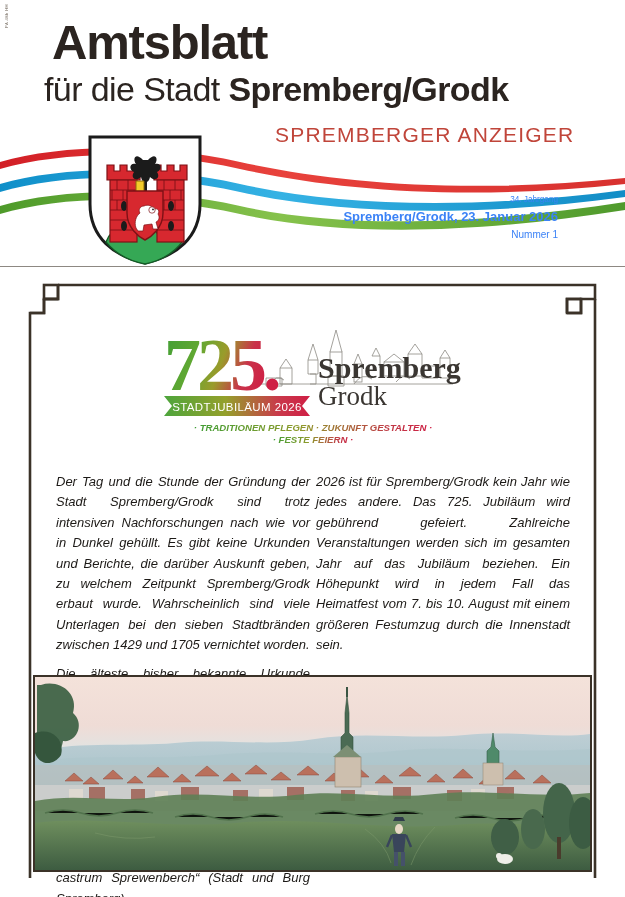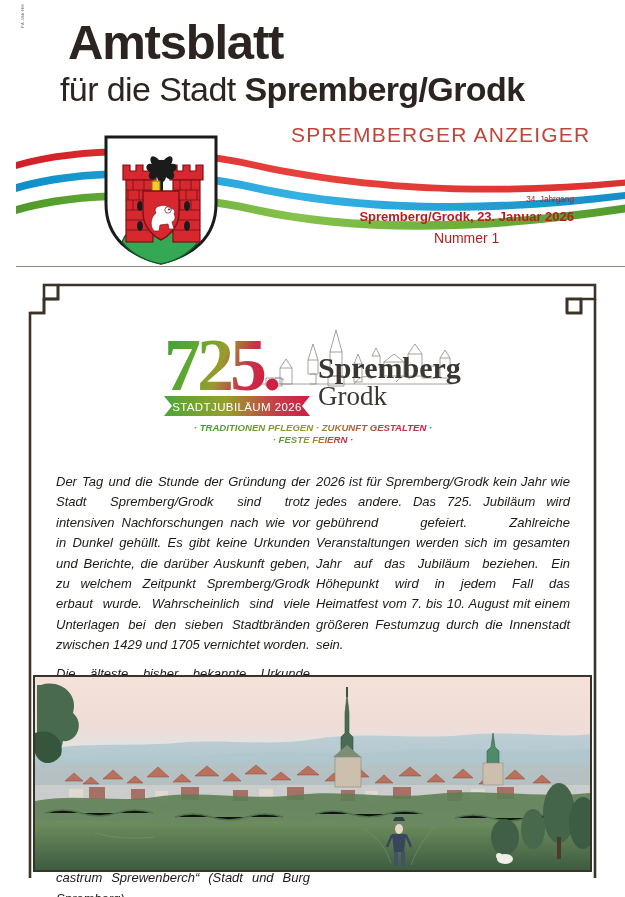--- a/index.html
+++ b/index.html
@@ -4,21 +4,21 @@
 <style>
   * { margin:0; padding:0; box-sizing:border-box; }
   html,body{ background:#ffffff; }
   body{
     width:625px; height:897px; position:relative; overflow:hidden;
     font-family:"Liberation Sans", sans-serif;
     color:#231f1c;
   }
 
   
-  #masthead{ position:absolute; left:16px; top:0; width:576px; height:268px; }
+  #masthead{ position:absolute; left:0; top:0; width:576px; height:268px; }
 
   #spine-code{
     position:absolute; left:4px; top:28px;
     font-size:4.2px; letter-spacing:.4px; color:#6d6256;
     transform:rotate(-90deg); transform-origin:left top;
     white-space:nowrap; width:46px;
   }
 
   #title-amtsblatt{
     position:absolute; left:52px; top:18px;
@@ -39,25 +39,25 @@
   }
 
   
   #waves{ position:absolute; left:0; top:140px; width:625px; height:115px; }
 
   
   #coa{ position:absolute; left:86px; top:134px; width:118px; height:132px; }
 
   #issue-block{
     position:absolute; right:18px; top:193px; text-align:right;
-    line-height:1.62; color:#b91c1c;
+    line-height:1.62; color:#3b82f6;
   }
   #issue-jahrgang{ font-size:8.2px; }
   #issue-date{ font-size:13px; font-weight:bold; }
-  #issue-number{ font-size:14px;text-align:center; }
+  #issue-number{ font-size:10px; }
 
   #rule-under-mast{
     position:absolute; left:0; top:266px; width:625px; height:1px;
     background:#8d8882;
   }
 
   
   #framebox{
     position:absolute; left:22px; top:278px; width:581px; height:600px;
   }

